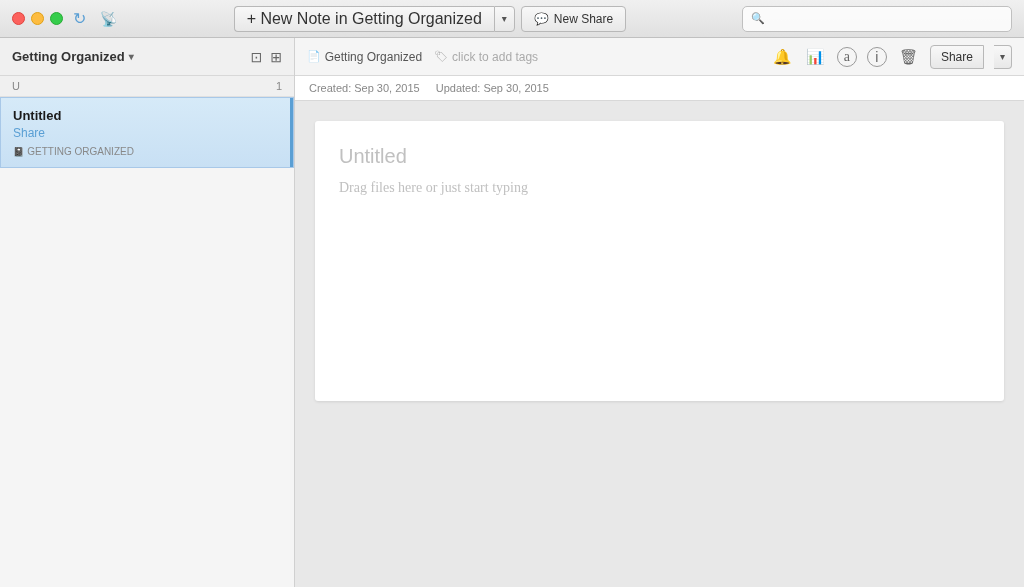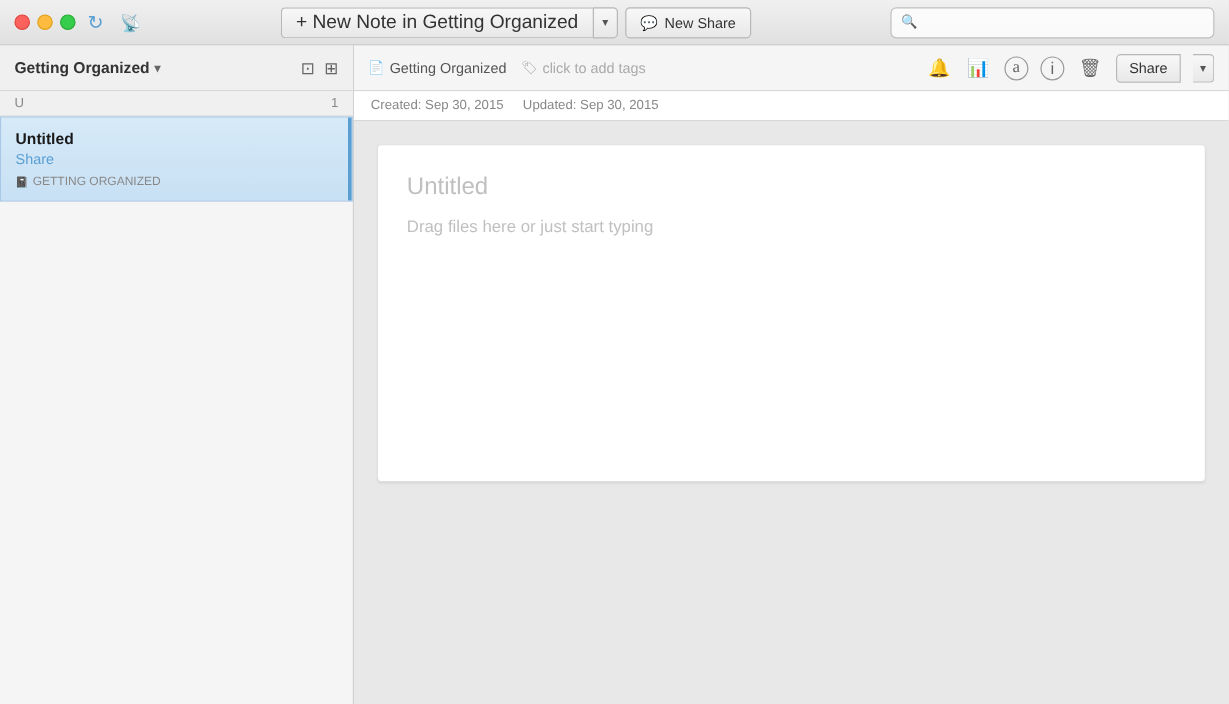--- a/index.html
+++ b/index.html
@@ -144,21 +144,21 @@
     .note-editor-card {
       background: white; border-radius: 3px;
       padding: 24px; min-height: 280px;
       box-shadow: 0 1px 3px rgba(0,0,0,0.1);
     }
     .note-editor-title {
       font-size: 20px; color: #c0c0c0; font-weight: 400;
       margin-bottom: 12px; outline: none;
     }
     .note-editor-placeholder {
-      font-size: 14px; color: #c0c0c0;
+      font-size: 14px; color: #c0c0c0; font-family: Liberation Serif, serif;
     }
   </style>
 </head>
 <body>
 
 <div id="titlebar">
   <div class="traffic-lights">
     <div class="tl tl-red"></div>
     <div class="tl tl-yellow"></div>
     <div class="tl tl-green"></div>

